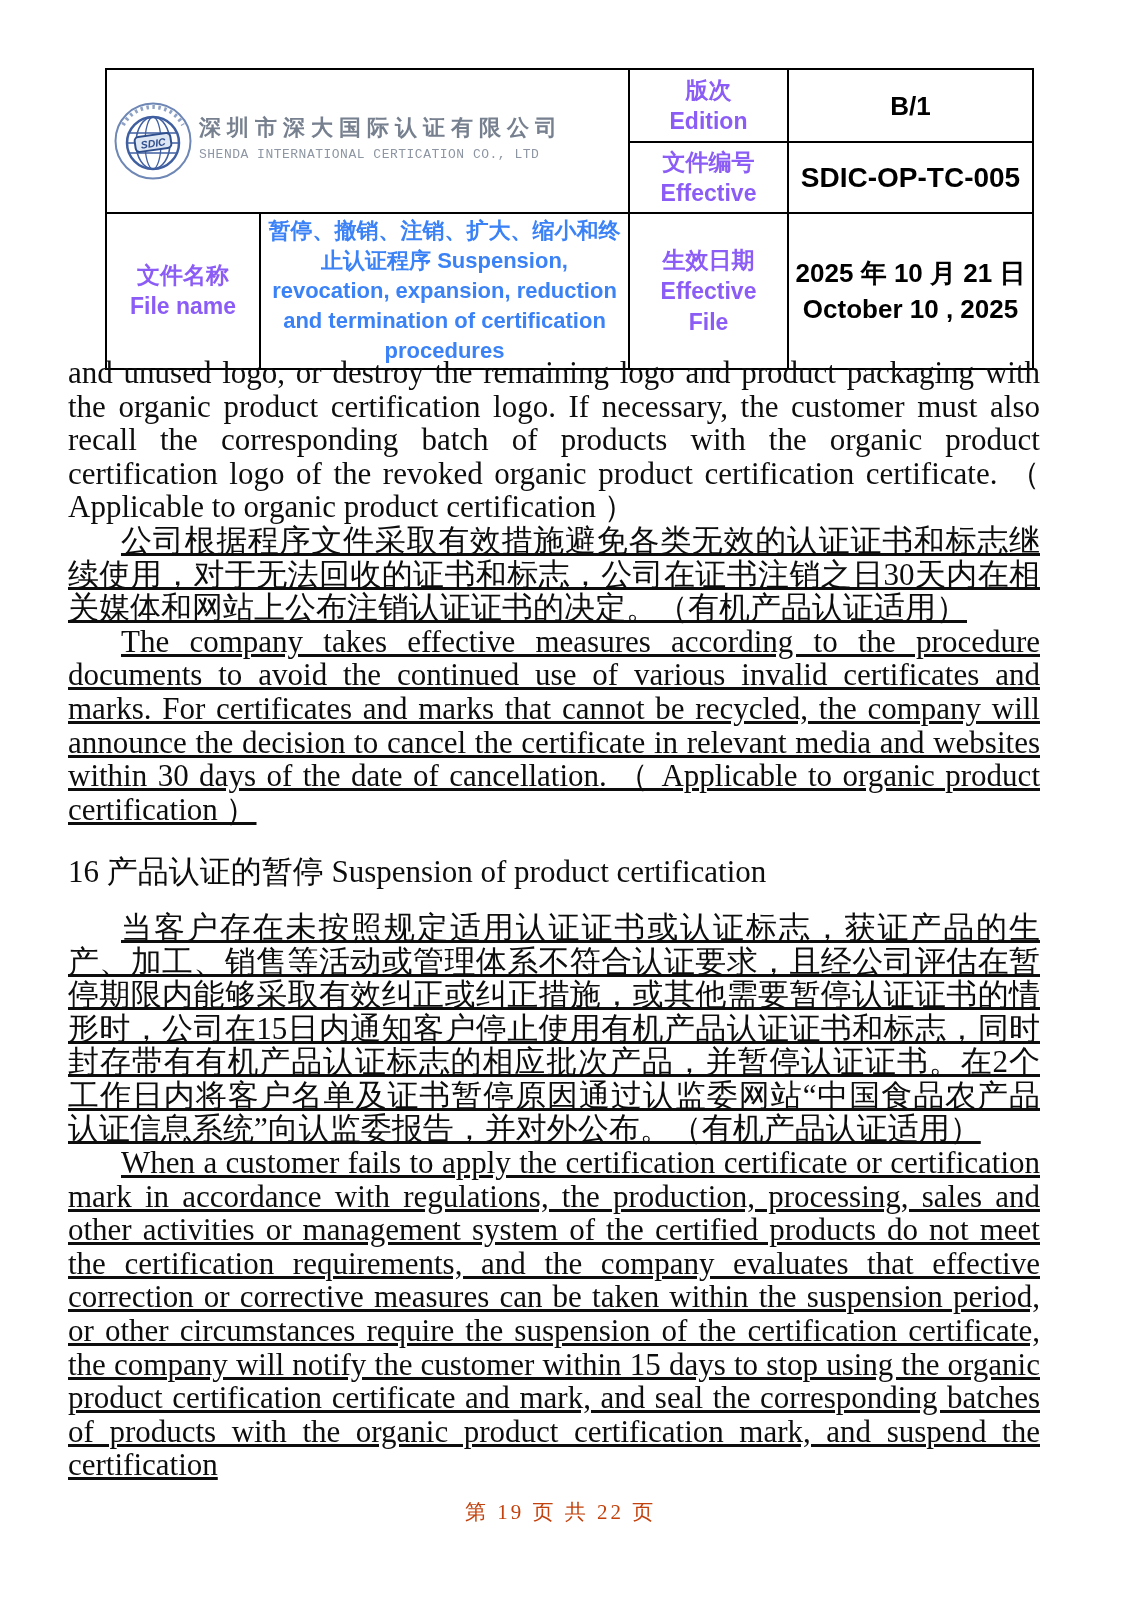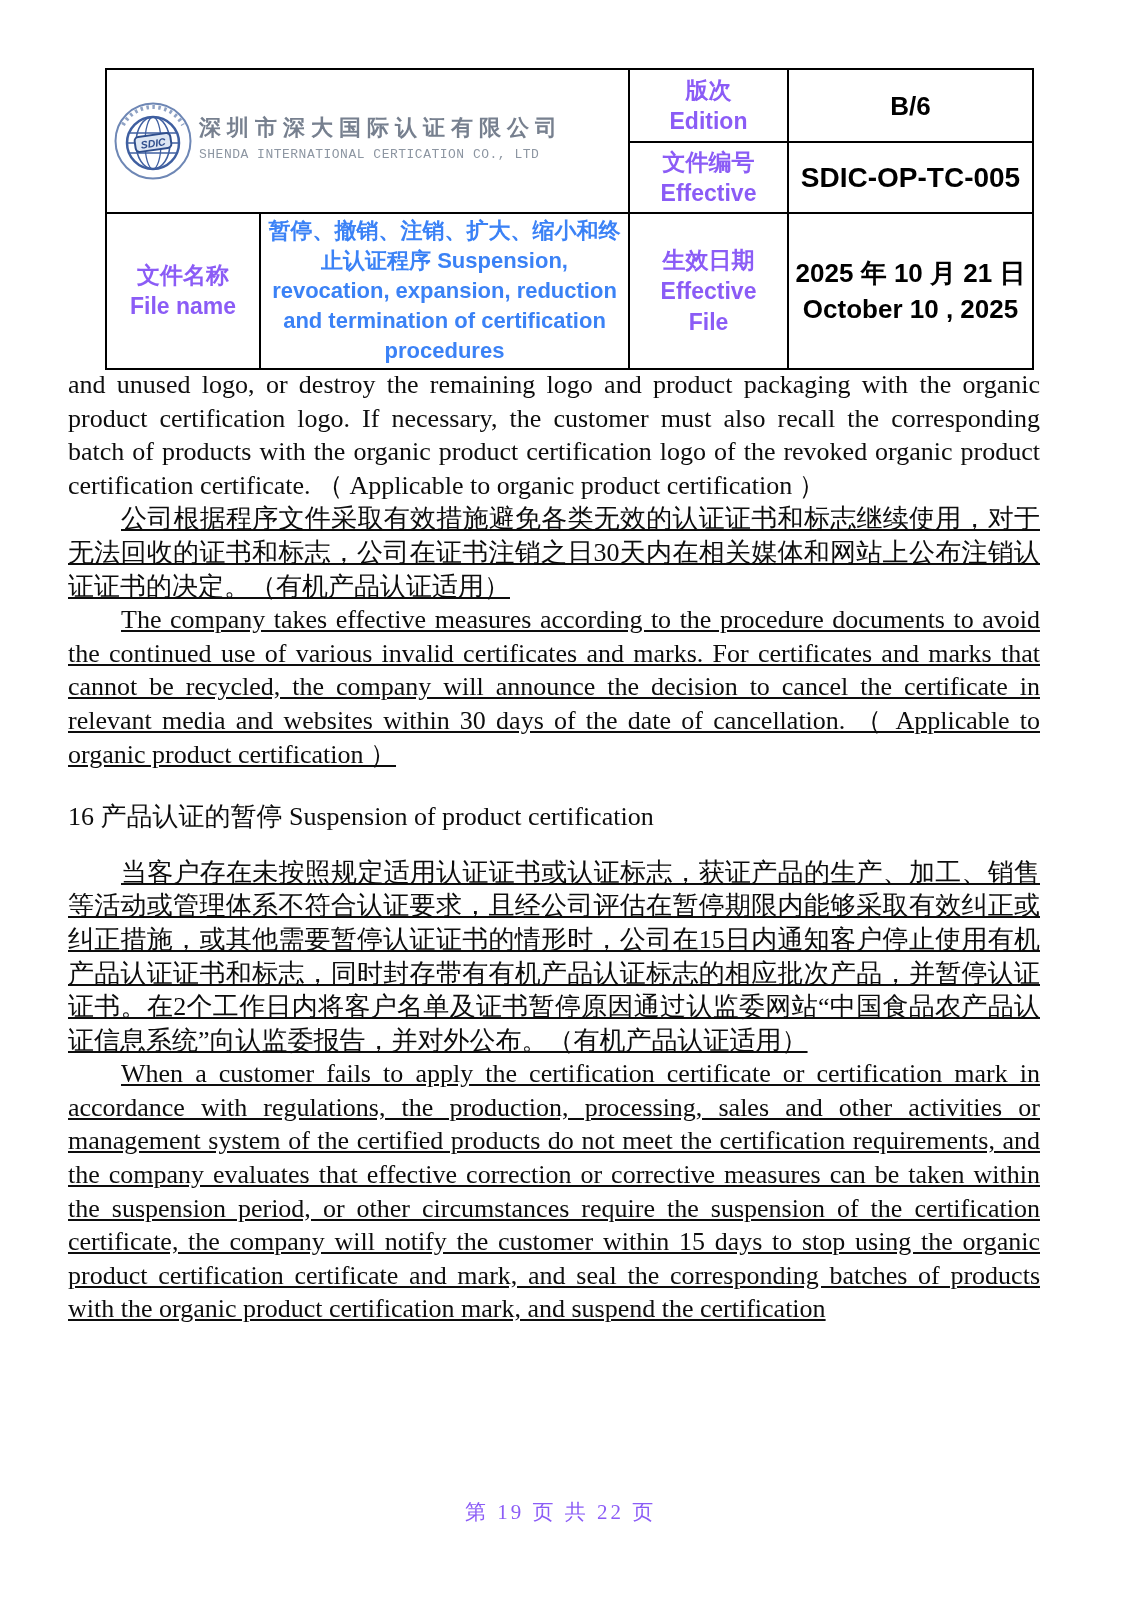--- a/index.html
+++ b/index.html
@@ -72,40 +72,39 @@
     color: #3b82f6;
     padding: 4px 10px;
   }
 
   
   .body-text {
     position: absolute;
     left: 68px;
     top: 356px;
     width: 972px;
-    font-size: 26px;
+    font-size: 31px;
     line-height: 33.6px;
     text-align: justify;
     color: #0d0d0d;
-    margin-top: 12px;
   }
   .body-text p { margin: 0; }
   .body-text p.indent { text-indent: 53px; text-decoration: underline; }
   .body-text p.heading { margin: 29px 0 22px 0; text-align: left; }
 
   
   .footer {
     position: absolute;
     left: 0;
     right: 10px;
     top: 1498px;
     text-align: center;
     font-size: 21px;
     letter-spacing: 3px;
-    color: #8b5cf6;
+    color: #c2410c;
   }
 </style>
 </head>
 <body>
 
 <div class="page">
 
   <table class="doc-header">
     <colgroup>
       <col style="width:154px">
@@ -132,21 +131,21 @@
             <div class="company-names">
               <div class="company-cn">深圳市深大国际认证有限公司</div>
               <div class="company-en">SHENDA INTERNATIONAL CERTICATION CO., LTD</div>
             </div>
           </div>
         </td>
         <td class="label-cell">
           <div>版次</div>
           <div>Edition</div>
         </td>
-        <td class="value-cell">B/6</td>
+        <td class="value-cell">B/1</td>
       </tr>
       <tr style="height:71px">
         <td class="label-cell">
           <div>文件编号</div>
           <div>Effective</div>
         </td>
         <td class="value-cell" style="font-size:28px;">SDIC-OP-TC-005</td>
       </tr>
       <tr style="height:127px">
         <td class="label-cell">

